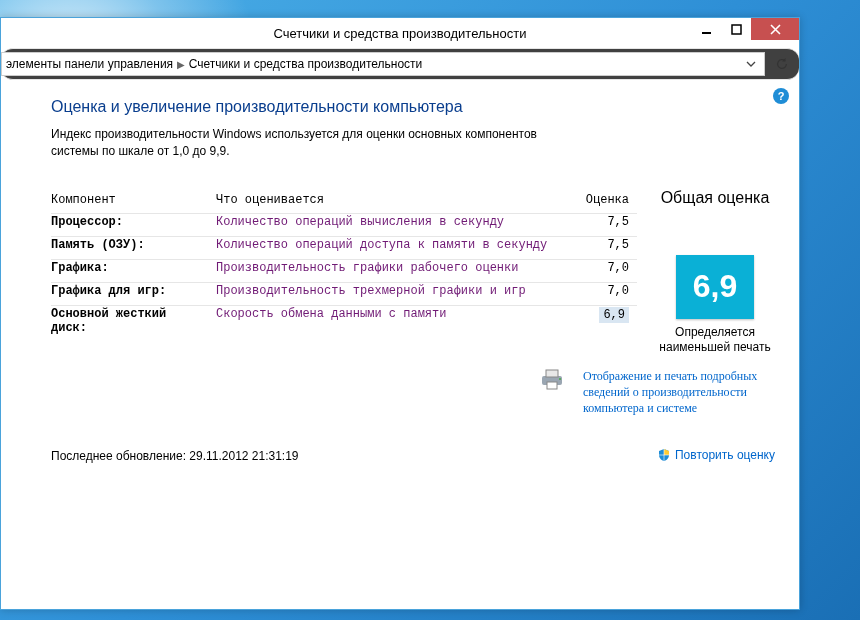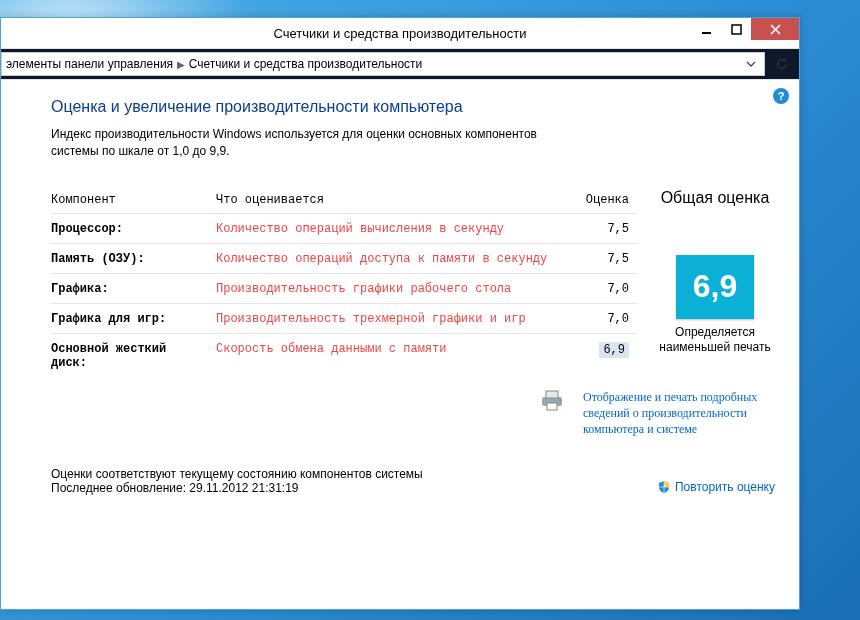--- a/index.html
+++ b/index.html
@@ -11,21 +11,21 @@
 
   
   .titlebar { height:30px; background:#fff; display:flex; align-items:center; justify-content:space-between; position:relative; }
   .titlebar .title { position:absolute; left:0; right:0; text-align:center; font-size:13px; color:#000; }
   .winbtns { display:flex; height:22px; margin-left:auto; z-index:2; margin-top:-8px; }
   .winbtn { width:30px; height:22px; display:flex; align-items:center; justify-content:center; font-size:14px; font-family: "Segoe UI Symbol", sans-serif; cursor:default; border:none; background:transparent; }
   .winbtn.close { width:48px; background:#c75050; color:#fff; }
   .winbtn svg { display:block; }
 
   
-  .toolbar { height:32px; border-top:1px solid #e5e5e5; border-bottom:1px solid #e5e5e5; display:flex; align-items:center; padding:0 6px 0 0; gap:6px; background:#0f172a; }
+  .toolbar { height:32px; border-top:1px solid #e5e5e5; border-bottom:1px solid #e5e5e5; display:flex; align-items:center; padding:0 6px 0 0; gap:6px; background:#404040;border-radius:12px; }
   .breadcrumb { flex:1; display:flex; align-items:center; height:24px; border:1px solid #ccc; background:#fff; font-size:12px; padding:0 4px; overflow:hidden; white-space:nowrap; }
   .breadcrumb .sep { color:#666; margin:0 4px; font-size:10px; }
   .bc-item { color:#000; cursor:default; }
   .bc-drop { border:1px solid transparent; width:18px; height:22px; display:flex; align-items:center; justify-content:center; margin-left:2px; }
   .bc-drop svg{display:block;}
   .refresh { width:22px; height:22px; display:flex; align-items:center; justify-content:center; cursor:default; }
   .searchbox { width:190px; height:24px; border:1px solid #ccc; display:flex; align-items:center; padding:0 4px; background:#fff; }
   .searchbox input { border:none; outline:none; flex:1; font-size:12px; color:#888; background:transparent; }
   .searchbox .sicon { color:#555; }
 
@@ -39,23 +39,23 @@
 
   h1.page-title { color:#0a3e8e; font-size:16px; font-weight:normal; margin-bottom:10px; }
   .desc { font-size:12px; color:#000; margin-bottom:28px; max-width:520px; line-height:1.45; }
 
   .rating-area { display:flex; gap:18px; }
   .table-wrap { flex:1; }
   table.comp { width:100%; border-collapse:collapse; font-size:12px;font-family:Liberation Mono, monospace; }
   table.comp th { text-align:left; font-weight:normal; color:#000; padding:4px 6px 6px 0; }
   table.comp th.score-h, table.comp td.score { text-align:right; white-space:nowrap; padding-right:8px; }
   table.comp tbody tr { border-top:1px solid #e6e6e6; }
-  table.comp td { padding:8px 10px 7px 0; vertical-align:top; }
+  table.comp td { padding:1px 10px 7px 0; vertical-align:top; }
   table.comp td.name { font-weight:bold; width:165px; }
-  table.comp td.metric { color:#ef4444; }
+  table.comp td.metric { color:#701a75; }
   table.comp td.score { width:54px; }
   .score-low { background:#d9e6f2; display:inline-block; padding:1px 4px; }
 
   .overall-col { width:120px; text-align:center; }
   .overall-head { font-size:16px; color:#000; margin-bottom:48px; }
   .overall-tile { width:78px; height:64px; margin:0 auto 6px auto; background:#0ab0d6; display:flex; align-items:center; justify-content:center; color:#fff; font-size:32px; font-weight:600; box-shadow:0 1px 2px rgba(0,0,0,0.25); }
   .overall-caption { font-size:12px; color:#000; line-height:1.3; }
 
   .print-link-row { display:flex; justify-content:flex-end; margin-top:12px; gap:16px; align-items:flex-start;font-family:Liberation Serif, serif; }
   .printer-icon { width:28px; height:22px; }
@@ -143,21 +143,21 @@
                 <td class="metric">Количество операций вычисления в секунду</td>
                 <td class="score">7,5</td>
               </tr>
               <tr>
                 <td class="name">Память (ОЗУ):</td>
                 <td class="metric">Количество операций доступа к памяти в секунду</td>
                 <td class="score">7,5</td>
               </tr>
               <tr>
                 <td class="name">Графика:</td>
-                <td class="metric">Производительность графики рабочего стола</td>
+                <td class="metric">Производительность графики рабочего оценки</td>
                 <td class="score">7,0</td>
               </tr>
               <tr>
                 <td class="name">Графика для игр:</td>
                 <td class="metric">Производительность трехмерной графики и игр</td>
                 <td class="score">7,0</td>
               </tr>
               <tr>
                 <td class="name">Основной жесткий диск:</td>
                 <td class="metric">Скорость обмена данными с памяти</td>
@@ -181,21 +181,20 @@
             <rect x="7" y="2" width="12" height="7" fill="#e8e8e8" stroke="#888"></rect>
             <rect x="8" y="14" width="10" height="7" fill="#fff" stroke="#888"></rect>
             <circle cx="21" cy="11" r="1" fill="#4a4"></circle>
           </svg>
         </span>
         <span class="link">Отображение и печать подробных сведений о производительности компьютера и системе</span>
       </div>
 
       <div class="footer-row">
         <div class="status-text">
-          <div>Оценки соответствуют текущему состоянию компонентов системы</div>
           <div>
             <span>Последнее обновление:</span>
             <span>29.11.2012 21:31:19</span>
           </div>
         </div>
         <div class="rerun">
           <span class="shield">
             <svg width="14" height="14" viewBox="0 0 14 14">
               <path d="M7 1 L12 3 V7 C12 10 9.5 12.5 7 13 C4.5 12.5 2 10 2 7 V3 Z" fill="#1f8dd6"></path>
               <path d="M7 1 L12 3 V7 L7 7 Z" fill="#ffcc33"></path>

